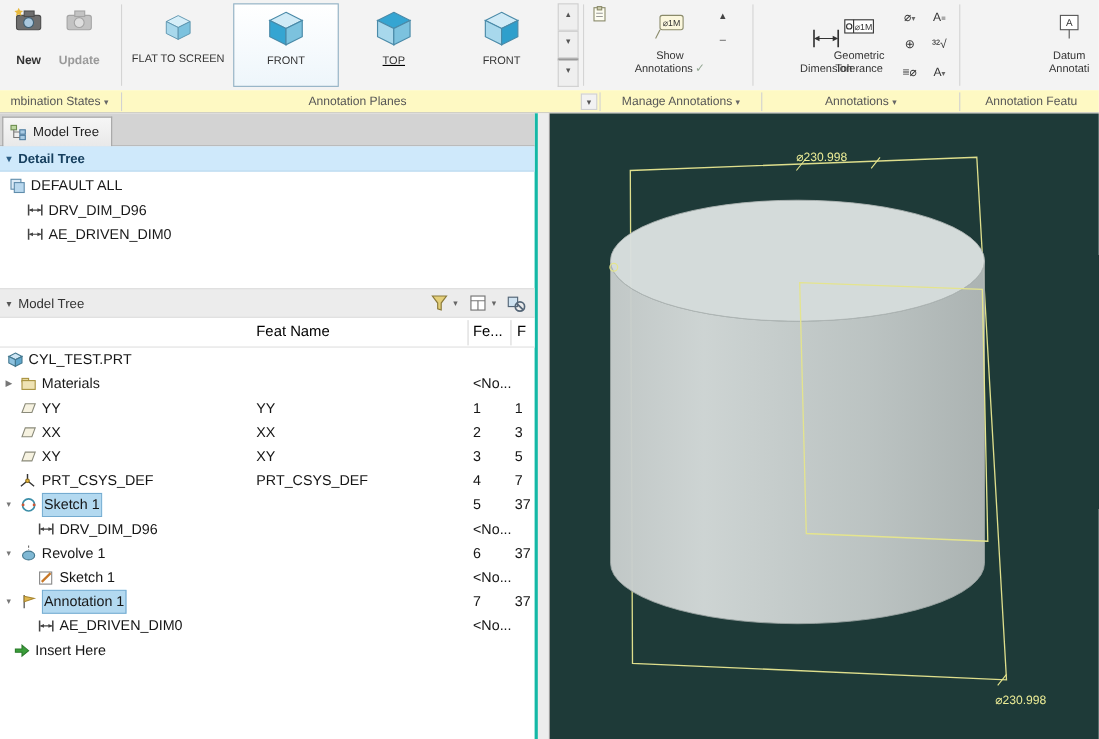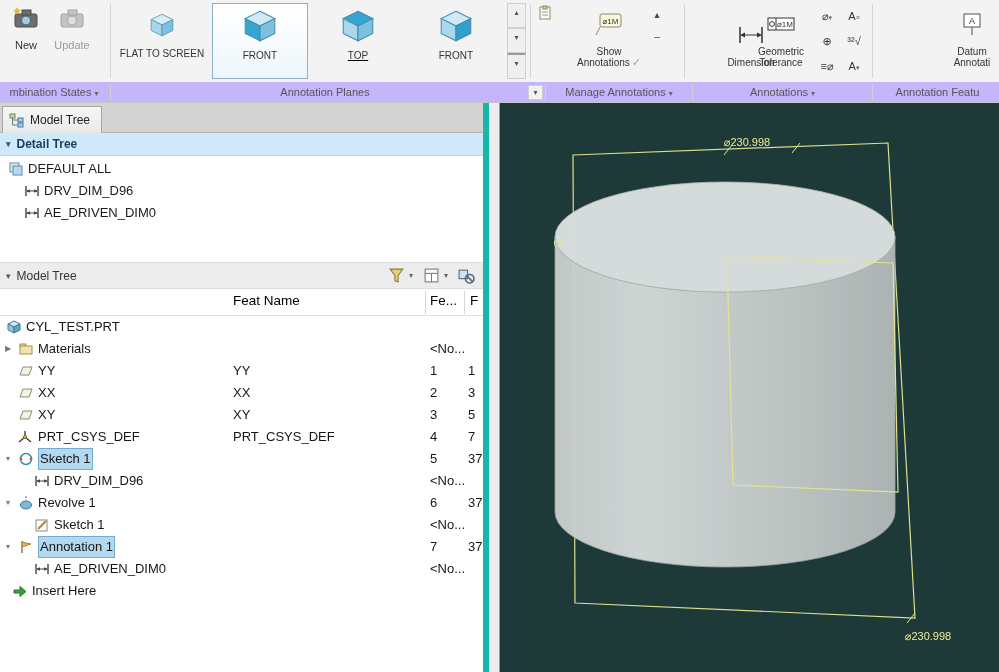--- a/index.html
+++ b/index.html
@@ -3,43 +3,43 @@
 <meta charset="utf-8">
 <style>
   * { box-sizing: border-box; margin: 0; padding: 0; }
   html,body { width: 999px; height: 672px; overflow: hidden; }
   body { font-family: "Liberation Sans", sans-serif; background: #fff; position: relative; }
 
   
   .ribbon { position: absolute; left:0; top:0; width:999px; height:82px; background:#f3f3f3; }
   .rsep { position:absolute; top:4px; height:74px; width:1px; background:#d4d4d4; }
   .smallbtn { position:absolute; display:flex; flex-direction:column; align-items:center; width:44px; cursor:default; }
-  .smallbtn .cap { font-size:11px; color:#333; margin-top:8px; }
+  .smallbtn .cap { font-size:11px; color:#333; margin-top:18px;font-weight:bold; }
   .smallbtn.disabled .cap { color:#9a9a9a; }
   .bigbtn { position:absolute; top:3px; height:76px; display:flex; flex-direction:column; align-items:center; justify-content:flex-start; border:1px solid transparent; }
   .bigbtn .cap { font-size:10px; line-height:11px; color:#333; text-align:center; margin-top:2px; white-space:pre-line; }
   .bigbtn.sel { border:1px solid #8fb0c4; background:linear-gradient(#ffffff,#eef6fb); }
   .icbox { display:flex; align-items:center; justify-content:center; }
   .scrollcol { position:absolute; left:507px; top:3px; width:19px; height:76px; display:flex; flex-direction:column; }
   .scrollcol .sb { flex:1; border:1px solid #cfcfcf; background:#efefef; font-size:8px; color:#555; text-align:center; line-height:18px; }
   .tinybtn { position:absolute; width:18px; height:18px; border:1px solid transparent; font-size:10px; color:#444; text-align:center; line-height:16px; }
   .grid6 { position:absolute; left:814px; top:5px; width:56px; display:grid; grid-template-columns:26px 26px; grid-auto-rows:24px; gap:1px; }
   .grid6 .g { font-size:11px; color:#333; text-align:center; line-height:22px; white-space:nowrap; }
   .grid6 .g .mini { font-size:7px; color:#666; }
   .chk { color:#94a894; font-size:11px; margin-left:2px; }
 
   
-  .labelsbar { position:absolute; left:0; top:82px; width:999px; height:21px; background:#c4b5fd; border-bottom:1px solid #c6c6c6; }
+  .labelsbar { position:absolute; left:0; top:82px; width:999px; height:21px; background:#fef9c3; border-bottom:1px solid #c6c6c6; }
   .glabel { position:absolute; top:0; height:20px; font-size:11px; color:#565656; text-align:center; line-height:20px; white-space:nowrap; overflow:hidden; }
   .glabel .car { font-size:8px; color:#666; margin-left:3px; }
   .lsep { position:absolute; top:2px; height:17px; width:1px; background:#d2d2d2; }
   .launcher { position:absolute; top:3px; width:15px; height:15px; font-size:8px; color:#555; text-align:center; line-height:14px; border:1px solid #d0d0d0; background:#f2f2f2; }
 
   
-  .panel { position:absolute; left:0; top:103px; width:489px; height:569px; background:#fff; border-right:6px solid #14b8a6; }
+  .panel { position:absolute; left:0; top:103px; width:489px; height:569px; background:#fff; border-right:3px solid #14b8a6; }
   .tabstrip { position:absolute; left:0; top:0; width:100%; height:30px; background:#d3d3d3; border-bottom:1px solid #b5b5b5; }
   .tab { position:absolute; left:2px; top:3px; width:100px; height:27px; background:linear-gradient(#f6f6f6,#e9e9e9); border:1px solid #a6a6a6; border-bottom:none; display:flex; align-items:center; padding-left:6px; font-size:12px; color:#222; }
   .tab .i16 { margin-right:5px; }
 
   .dheader { position:absolute; left:0; top:30px; width:100%; height:23px; background:#cfe9fb; border-bottom:1px solid #bcd9ee; display:flex; align-items:center; padding-left:6px; font-size:12px; font-weight:bold; color:#17405f; }
   .dheader .car { font-size:9px; margin-right:6px; color:#2b5d84; }
 
   .ditems { position:absolute; left:0; top:55px; width:100%; }
   .drow { position:relative; height:22px; line-height:22px; font-size:13px; color:#1a1a1a; white-space:nowrap; }
   .drow .ic { position:absolute; top:3px; }

